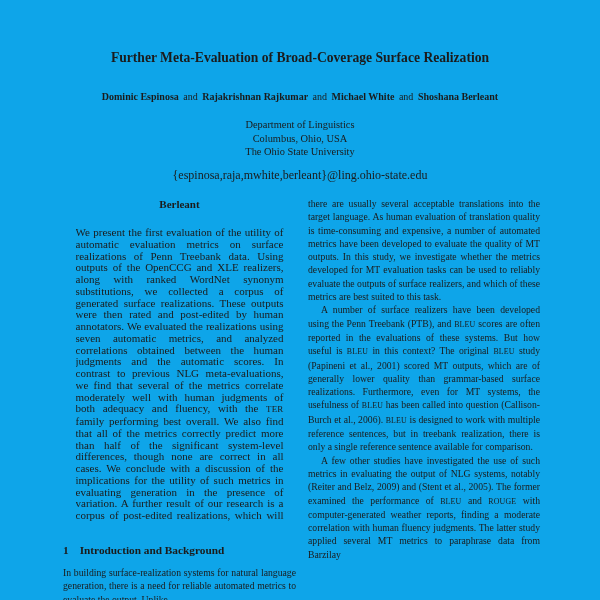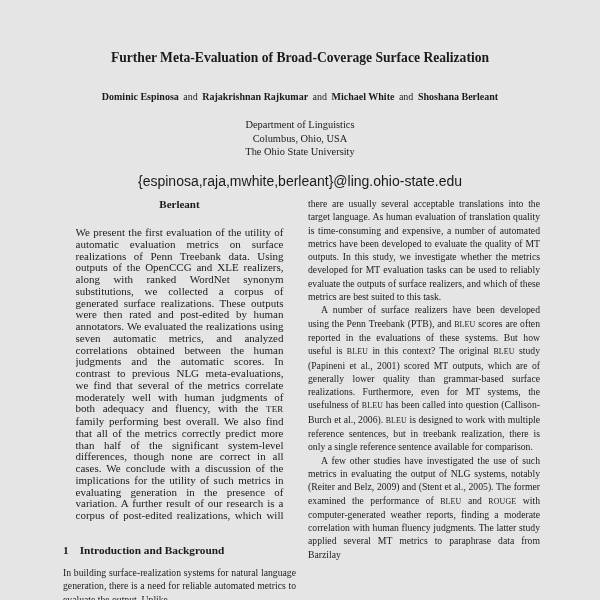--- a/index.html
+++ b/index.html
@@ -5,21 +5,21 @@
   html, body { margin: 0; padding: 0; }
   body {
     width: 600px; height: 600px;
     background: #ffffff;
     font-family: "Liberation Serif", serif;
     color: #1b1b1b;
   }
   .page {
     position: relative;
     width: 600px; height: 600px;
-    background: #e5e5e5;
+    background: #0ea5e9;
     overflow: hidden;
   }
 
   
   .header {
     position: absolute;
     top: 50px; left: 0; right: 0;
     text-align: center;
   }
   .title {
@@ -34,23 +34,23 @@
     line-height: 14px;
   }
   .authors-line .author { font-weight: bold; }
   .authors-line .and { font-weight: normal; margin: 0 0.45em; }
   .affiliation {
     margin-top: 14px;
     font-size: 10.4px;
     line-height: 13.5px;
   }
   .email {
-    margin-top: 16px;
-    font-family: Liberation Sans, sans-serif;
-    font-size: 14px;
+    margin-top: 10px;
+    font-family: Liberation Serif, serif;
+    font-size: 12px;
     line-height: 12px;
     letter-spacing: 0px;
   }
 
   
   .columns {
     position: absolute;
     top: 197px; left: 63px;
     width: 477px;
     display: flex;

